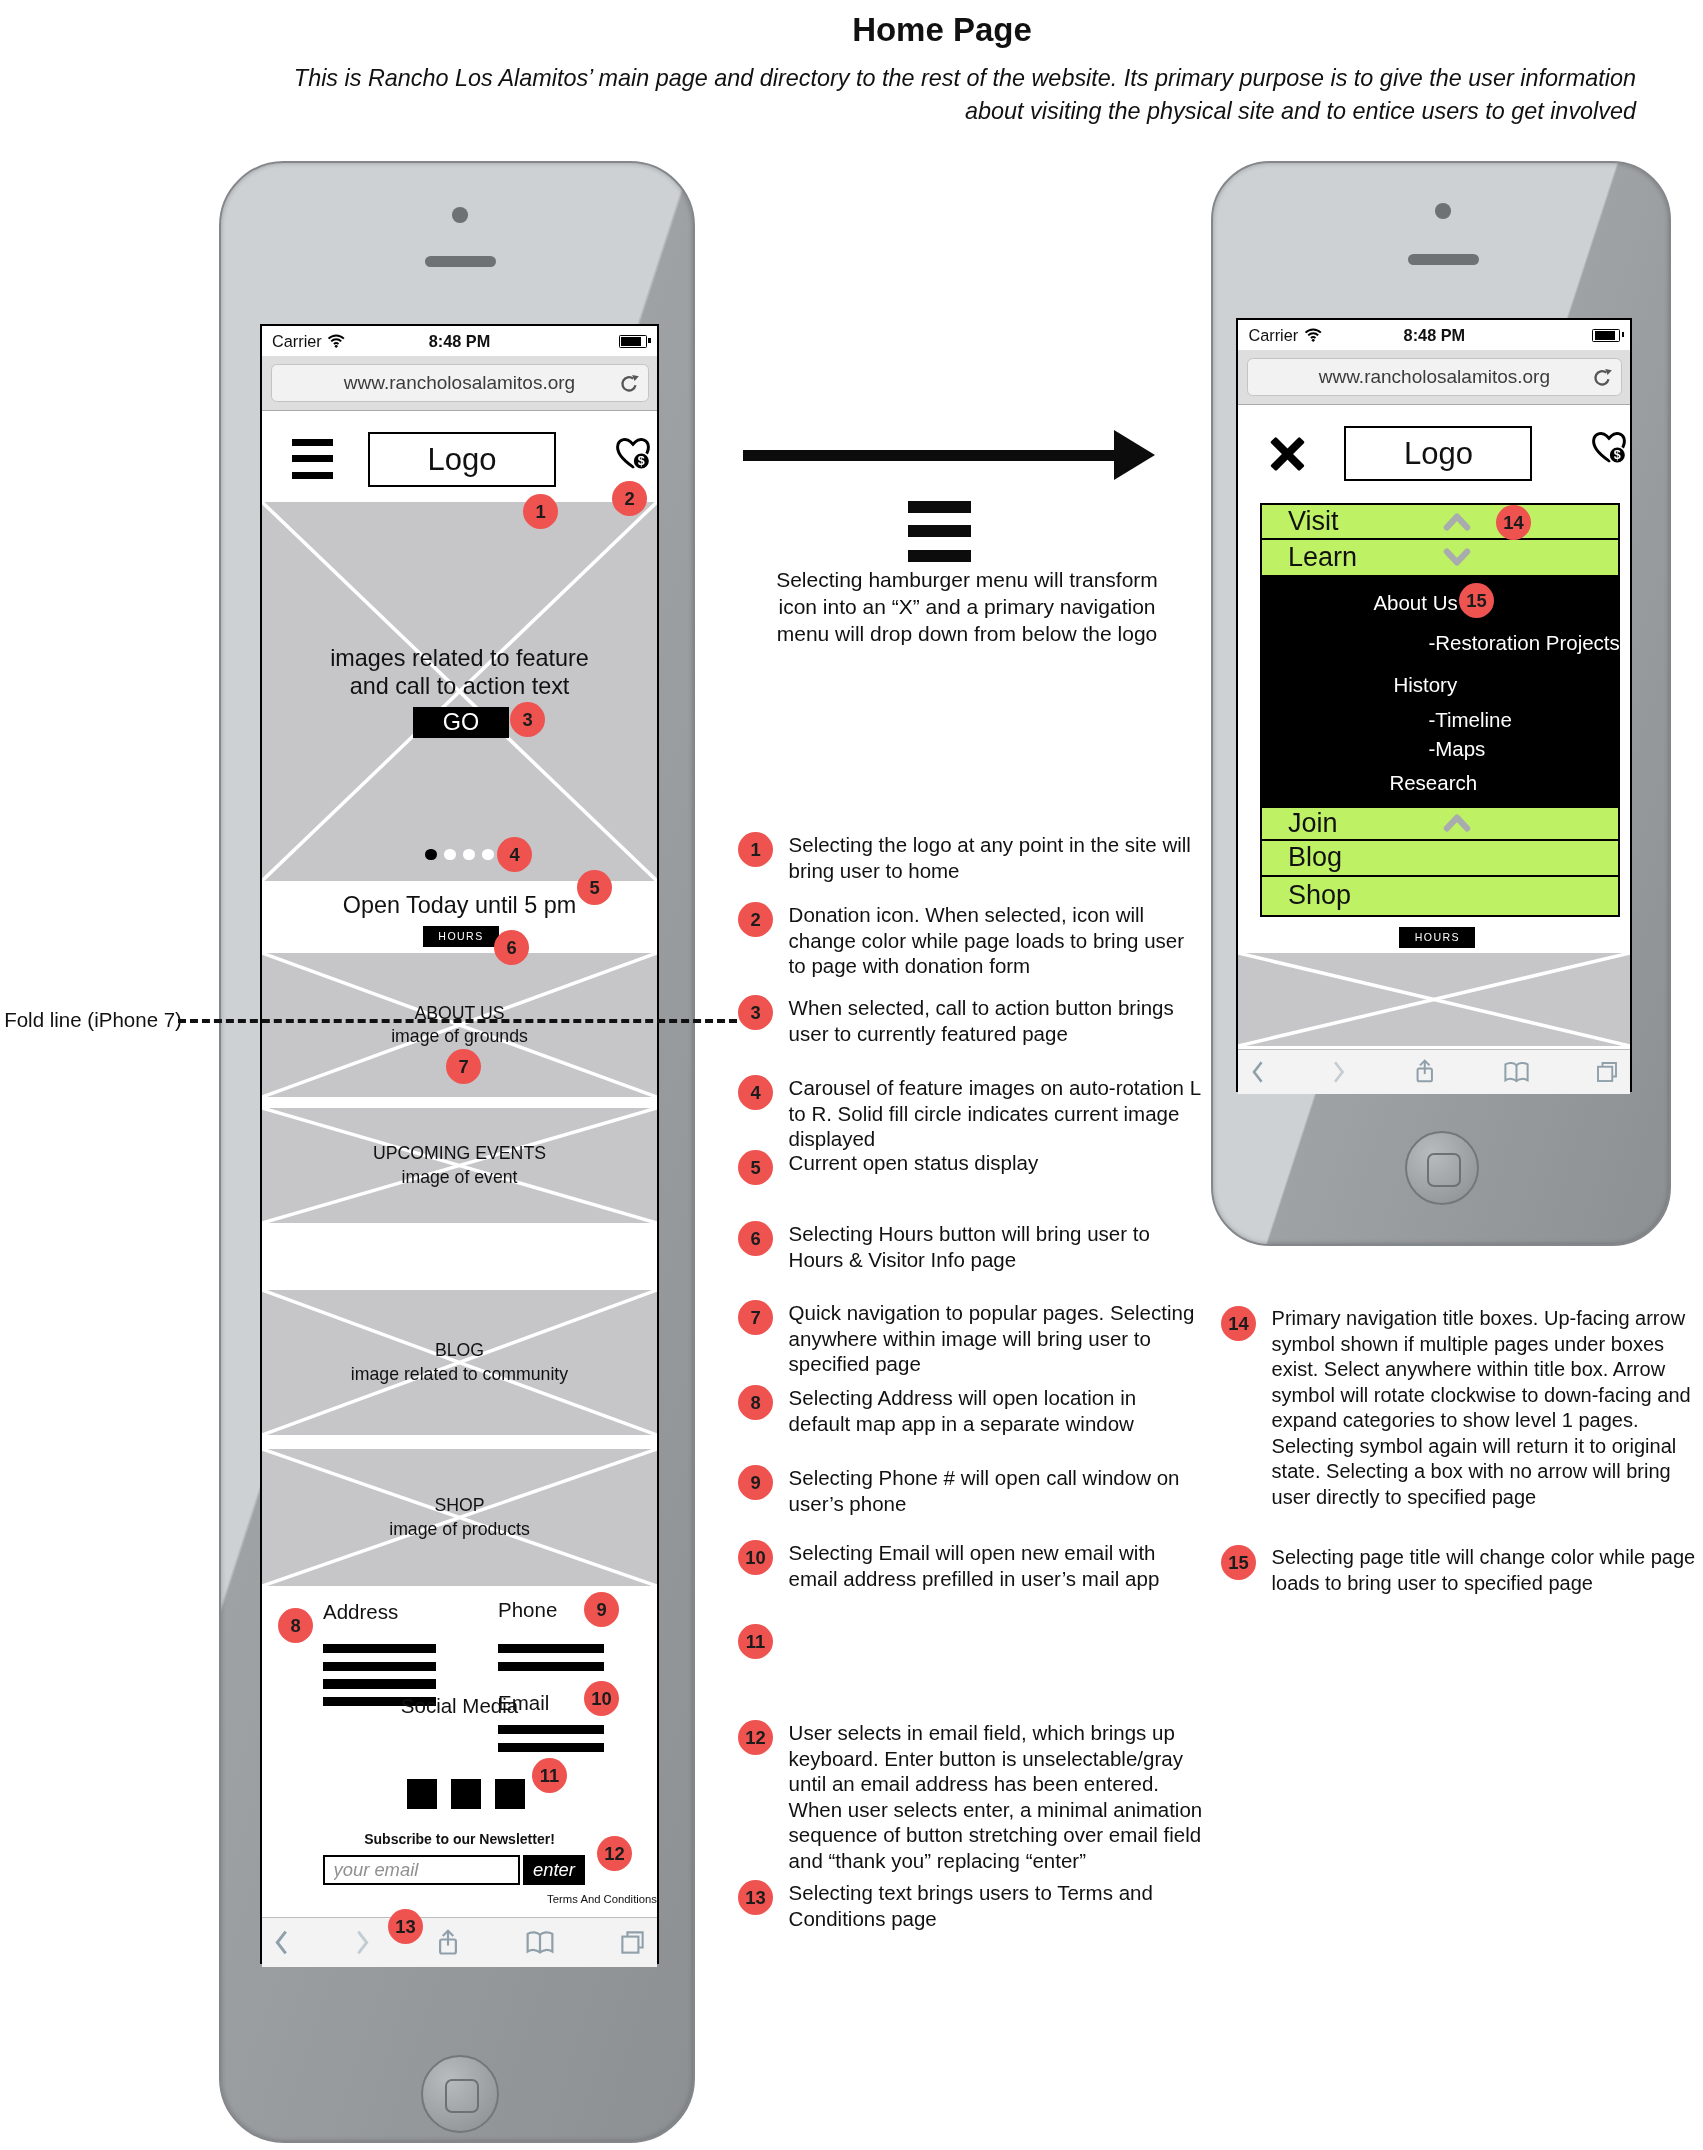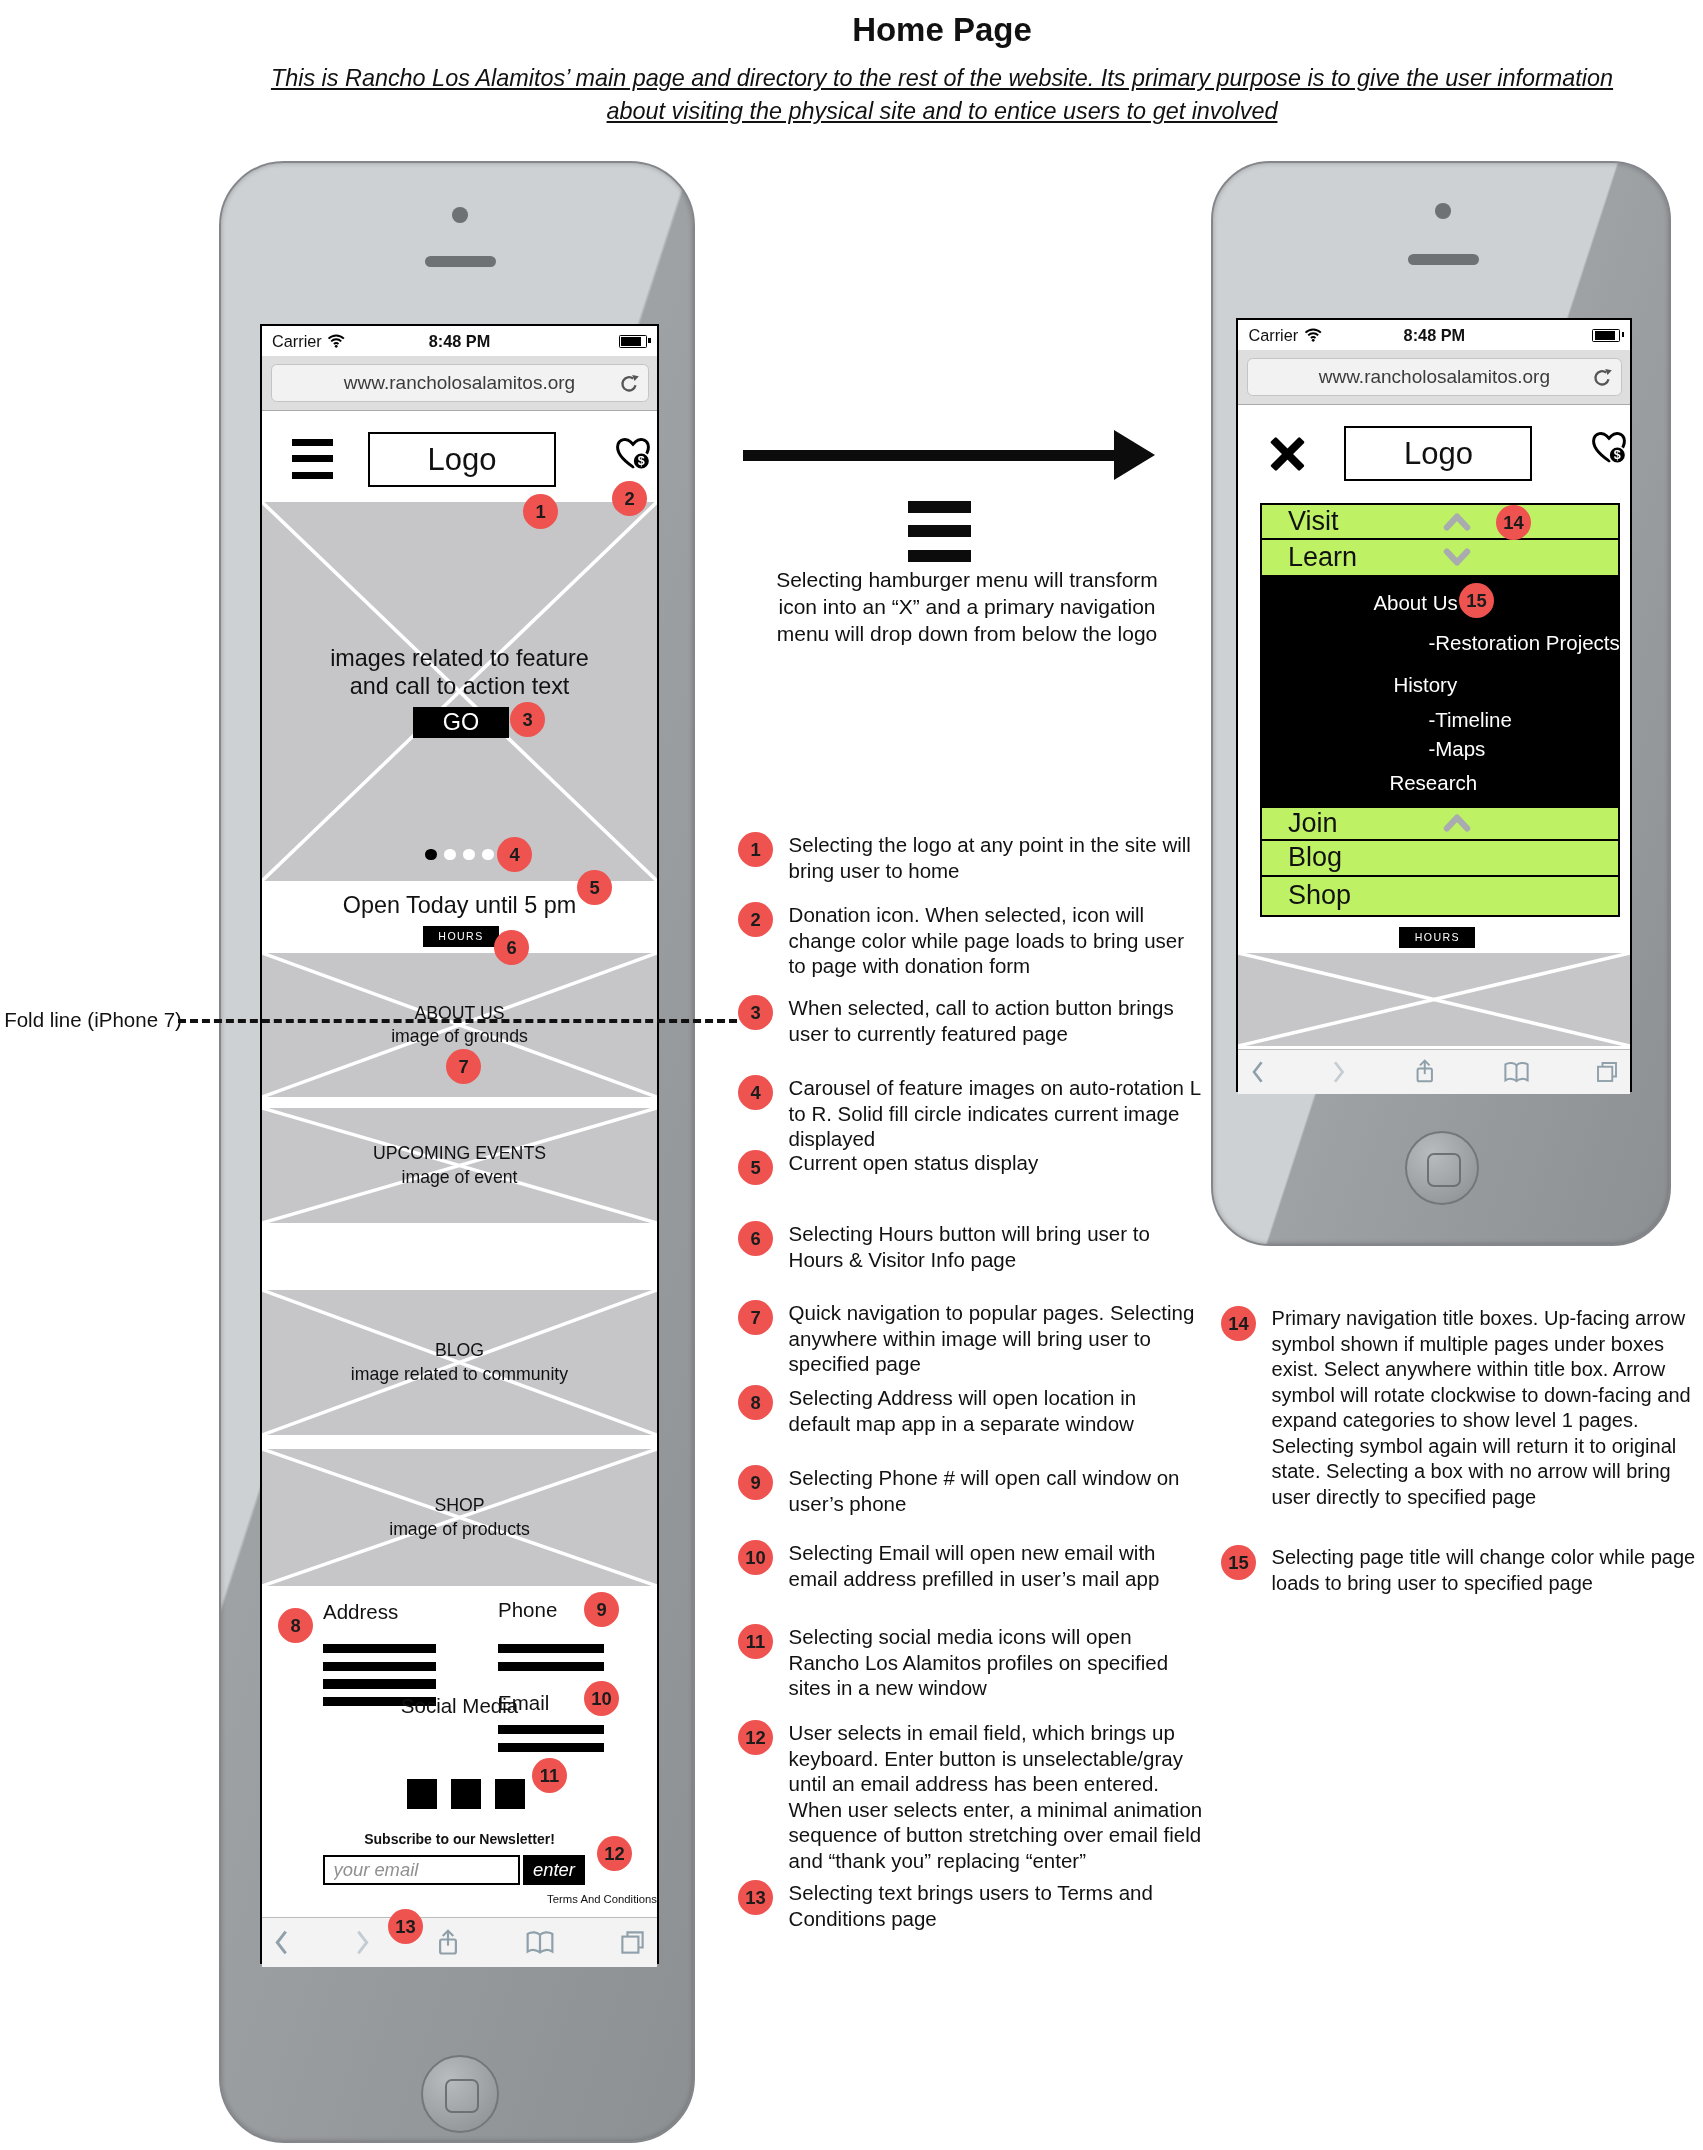--- a/index.html
+++ b/index.html
@@ -2,22 +2,22 @@
 <html style="font-size:11.3px"><head>
 <meta charset="utf-8">
 <style>
   * { margin:0; padding:0; box-sizing:border-box; }
   body { background:#fff; font-family:"Liberation Sans", sans-serif; color:#111; }
   .page { position:relative; width:1703px; height:2151px; background:#fff; overflow:hidden; }
 
   
   .doc-title { position:absolute; top:11.3px; left:234px; width:1416px; text-align:center;
                font-size:33px; font-weight:600; }
-  .doc-subtitle { position:absolute; top:62px; left:248px; width:1388px; text-align:center;
-                  font-style:italic; font-size:23.4px; line-height:1.42;text-decoration:underline; }
+  .doc-subtitle { position:absolute; top:62px; left:248px; width:1388px; text-align:right;
+                  font-style:italic; font-size:23.4px; line-height:1.42; }
 
   
   .fold-label { position:absolute; left:4.2px; top:1008px; font-size:20.5px; z-index:56; }
   .fold-line { position:absolute; left:178px; top:1019px; width:559px; height:0;
                border-top:4.2px dashed #111; z-index:55; }
 
   
   .phone { position:absolute; z-index:10; border:2.1px solid #83868a;
            background:linear-gradient(108deg,#ced1d3 0%,#ced1d3 42%,#9fa2a5 42.3%,#8d9093 100%);
            box-shadow:inset 0 0 5.7px rgba(0,0,0,.25);padding-left:16px; }
@@ -359,21 +359,20 @@
   <div class="ann-item" style="top:1465px">
     <span class="badge">9</span>
     <div class="ann-text">Selecting Phone # will open call window on user’s phone</div>
   </div>
   <div class="ann-item" style="top:1540px">
     <span class="badge">10</span>
     <div class="ann-text">Selecting Email will open new email with email address prefilled in user’s mail app</div>
   </div>
   <div class="ann-item" style="top:1624px">
     <span class="badge">11</span>
-    <div class="ann-text">Selecting social media icons will open Rancho Los Alamitos profiles on specified sites in a new window</div>
   </div>
   <div class="ann-item" style="top:1720px">
     <span class="badge">12</span>
     <div class="ann-text">User selects in email field, which brings up keyboard. Enter button is unselectable/gray until an email address has been entered. When user selects enter, a minimal animation sequence of button stretching over email field and “thank you” replacing “enter”</div>
   </div>
   <div class="ann-item" style="top:1880px">
     <span class="badge">13</span>
     <div class="ann-text">Selecting text brings users to Terms and Conditions page</div>
   </div>
 

